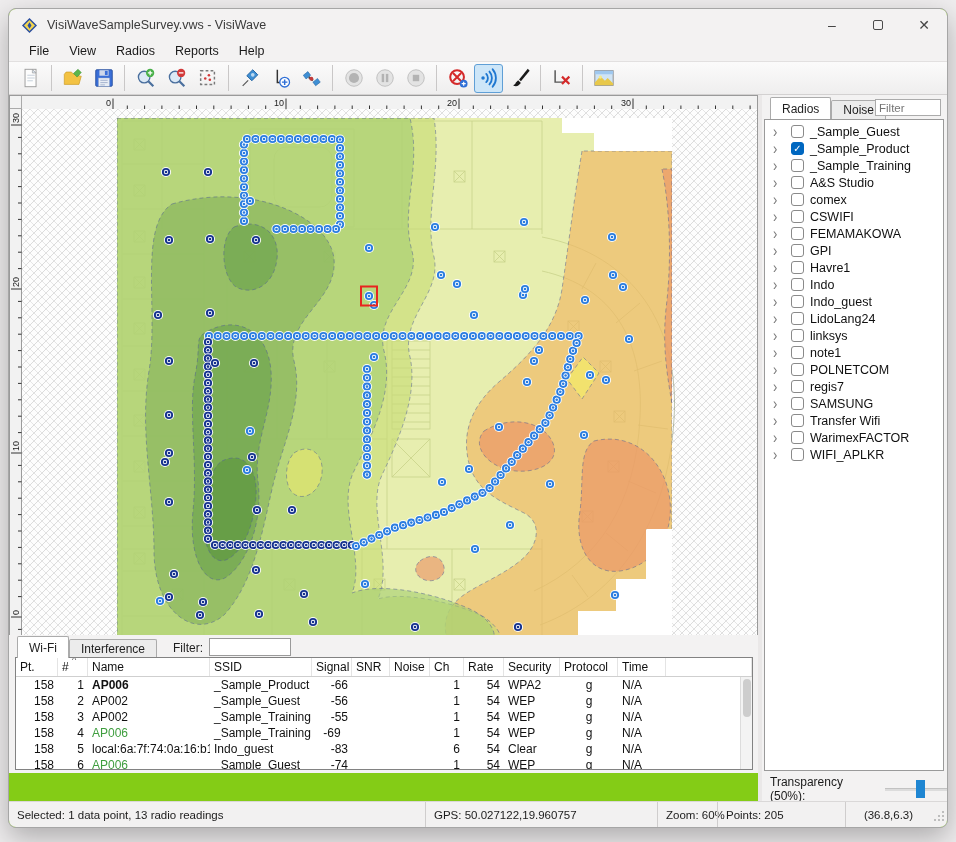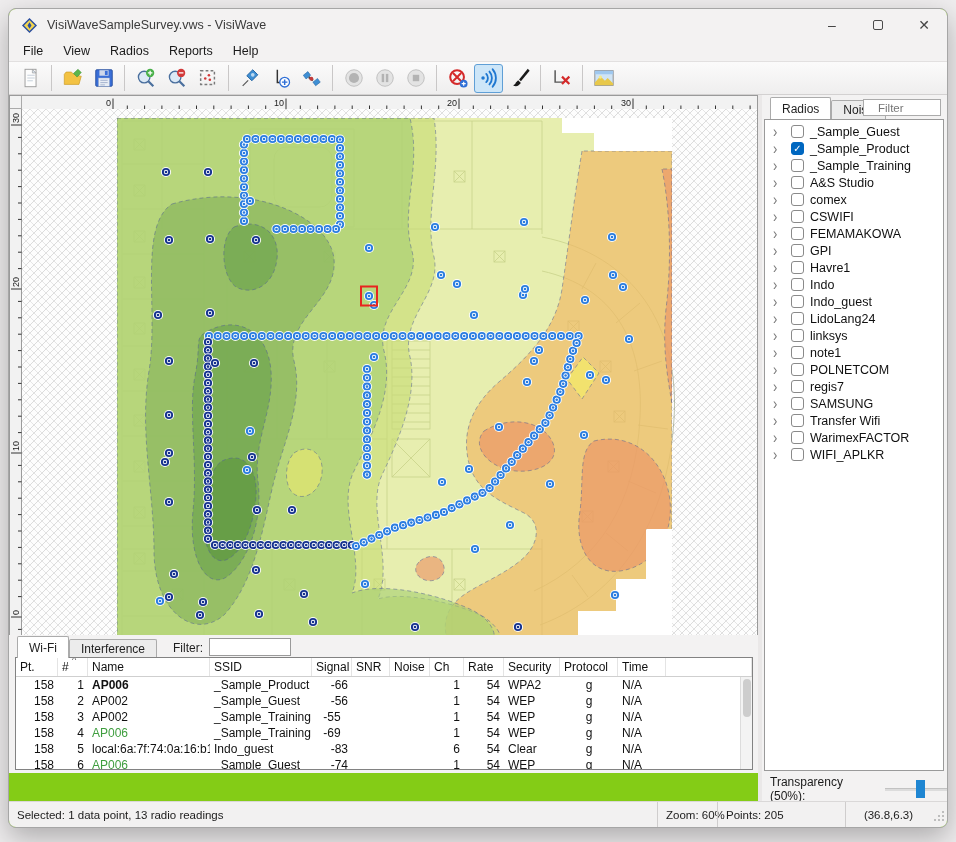--- a/index.html
+++ b/index.html
@@ -8,21 +8,21 @@
   .window{position:absolute;left:8px;top:8px;width:940px;height:820px;background:#84cc16;
     border:1px solid #a6a6a6;border-radius:8px;box-shadow:0 10px 28px rgba(0,0,0,.28);overflow:hidden;}
   
   .titlebar{position:absolute;left:0;top:0;width:100%;height:32px;display:flex;align-items:center;background:#f3f2f2;}
   .app-icon{width:17px;height:17px;margin-left:12px;}
   .title-text{margin-left:9px;font-size:12.5px;color:#3b3b3b;}
   .win-controls{position:absolute;right:0;top:0;height:32px;display:flex;}
   .win-btn{width:46px;height:32px;display:flex;align-items:center;justify-content:center;color:#454545;font-size:14px;}
   .max-box{width:10px;height:10px;border:1.2px solid #4b4b4b;border-radius:2px;}
   
-  .menubar{position:absolute;left:0;top:32px;width:100%;height:20px;display:flex;align-items:center;padding-left:4px;background:#f3f2f2;}
+  .menubar{position:absolute;left:0;top:32px;width:100%;height:20px;display:flex;align-items:center;padding-left:10px;background:#f3f2f2;}
   .menu-item{padding:1px 10px;font-size:12.5px;color:#1b1b1b;}
   
   .toolbar{position:absolute;left:0;top:52px;width:100%;height:34px;display:flex;align-items:center;padding:0 6px;
     background:linear-gradient(#fbfbfb,#efeeee);border-top:1px solid #e2e0e0;border-bottom:1px solid #d3d1d1;}
   .tb-btn{width:29px;height:29px;display:flex;align-items:center;justify-content:center;border:1px solid transparent;border-radius:3px;margin:0 1px;}
   .tb-btn svg{width:22px;height:22px;}
   .tb-btn.active{background:#cde6f8;border-color:#5f9fd6;}
   .tb-sep{width:1px;height:26px;background:#c9c7c7;margin:0 5px;}
   
   .map-pane{position:absolute;left:0;top:86px;width:749px;height:561px;background:#f3f2f2;border:1px solid #9a9a9a;}
@@ -47,21 +47,21 @@
   .tbody{overflow:hidden;height:92px;}
   .tr{display:flex;height:16px;line-height:16px;}
   .td{font-size:12px;color:#111;padding:0 4px;white-space:nowrap;overflow:hidden;}
   .td.bold{font-weight:bold;}
   .td.green{color:#3f9e3f;}
   .vscroll{position:absolute;right:0;top:19px;width:12px;height:94px;background:#f3f3f3;border-left:1px solid #dcdcdc;}
   .vthumb{position:absolute;left:2px;top:2px;width:8px;height:38px;background:#cdcdcd;border-radius:4px;}
   
   .sidebar{position:absolute;left:753px;top:86px;width:187px;height:706px;background:#f3f2f2;}
   .sb-tabs{position:absolute;left:8px;top:2px;height:22px;display:flex;align-items:flex-end;}
-  .sb-filter{position:absolute;right:8px;top:4px;width:78px;height:17px;border:1px solid #ababab;background:#fff;font-size:11.5px;padding:0 14px;font-family:"Liberation Sans",sans-serif;}
+  .sb-filter{position:absolute;right:8px;top:4px;width:66px;height:17px;border:1px solid #ababab;background:#fff;font-size:11.5px;padding:0 3px;font-family:"Liberation Sans",sans-serif;}
   .tree-box{position:absolute;left:2px;top:24px;width:180px;height:652px;background:#fff;border:1px solid #9a9a9a;overflow:hidden;padding-top:3px;}
   .tree-row{display:flex;align-items:center;height:17px;padding-left:8px;}
   .chev{width:14px;color:#7a7a7a;font-size:13px;line-height:13px;transform:scaleY(1.2);}
   .cb{width:13px;height:13px;border:1px solid #8a8a8a;border-radius:3px;background:#fff;margin:0 6px 0 4px;
     font-size:10px;line-height:12px;text-align:center;color:#fff;flex:none;}
   .cb.checked{background:#0067c0;border-color:#0067c0;}
   .tlabel{font-size:12.5px;color:#101010;white-space:nowrap;}
   .transp-row{position:absolute;left:2px;top:682px;width:184px;height:24px;display:flex;align-items:center;}
   .transp-label{font-size:12px;color:#1b1b1b;margin-left:6px;}
   .slider{position:relative;width:66px;height:18px;margin-left:8px;}
@@ -1967,21 +1967,21 @@
             <div class="td" style="width:40px;text-align:right">54</div>
             <div class="td" style="width:56px;text-align:left">WEP</div>
             <div class="td" style="width:58px;text-align:center">g</div>
             <div class="td" style="width:48px;text-align:left">N/A</div>
           </div>
           <div class="tr">
             <div class="td" style="width:42px;text-align:right">158</div>
             <div class="td" style="width:30px;text-align:right">3</div>
             <div class="td" style="width:122px;text-align:left">AP002</div>
             <div class="td" style="width:102px;text-align:left">_Sample_Training</div>
-            <div class="td" style="width:40px;text-align:center">-55</div>
+            <div class="td" style="width:40px;text-align:right">-55</div>
             <div class="td" style="width:38px;text-align:left"></div>
             <div class="td" style="width:40px;text-align:left"></div>
             <div class="td" style="width:34px;text-align:right">1</div>
             <div class="td" style="width:40px;text-align:right">54</div>
             <div class="td" style="width:56px;text-align:left">WEP</div>
             <div class="td" style="width:58px;text-align:center">g</div>
             <div class="td" style="width:48px;text-align:left">N/A</div>
           </div>
           <div class="tr">
             <div class="td" style="width:42px;text-align:right">158</div>
@@ -2144,19 +2144,20 @@
       <span class="transp-label">Transparency (50%):</span>
       <div class="slider">
         <div class="track"></div>
         <div class="thumb" id="transp-thumb" style="left: 31px;"></div>
       </div>
     </div>
   </div>
 
   <div class="statusbar">
     <div class="seg first">Selected: 1 data point, 13 radio readings</div>
+    <div class="seg" style="width:232px">GPS: 50.027122,19.960757</div>
     <div class="seg" style="width:60px">Zoom: 60%</div>
     <div class="seg" style="width:128px">Points: 205</div>
     <div class="seg coords" style="width:86px">(36.8,6.3)</div>
     <div class="grip"></div>
   </div>
 
 </div>
 
 </body></html>

